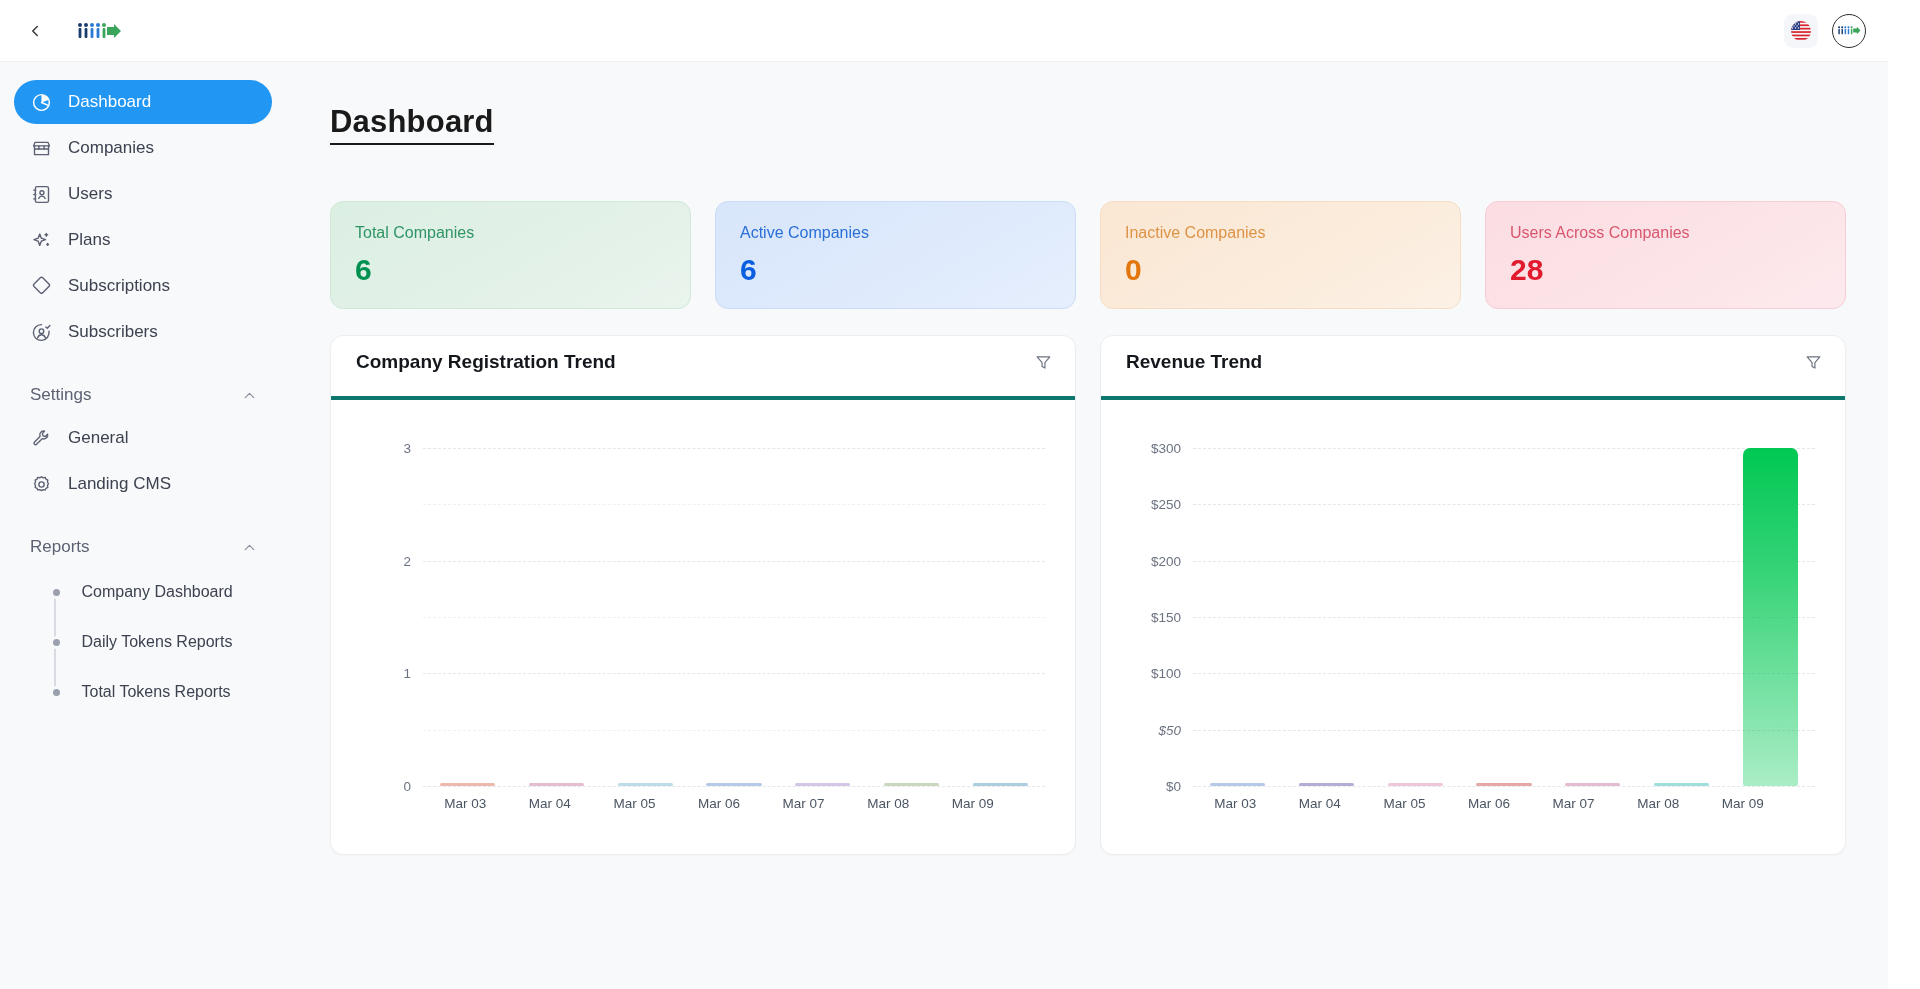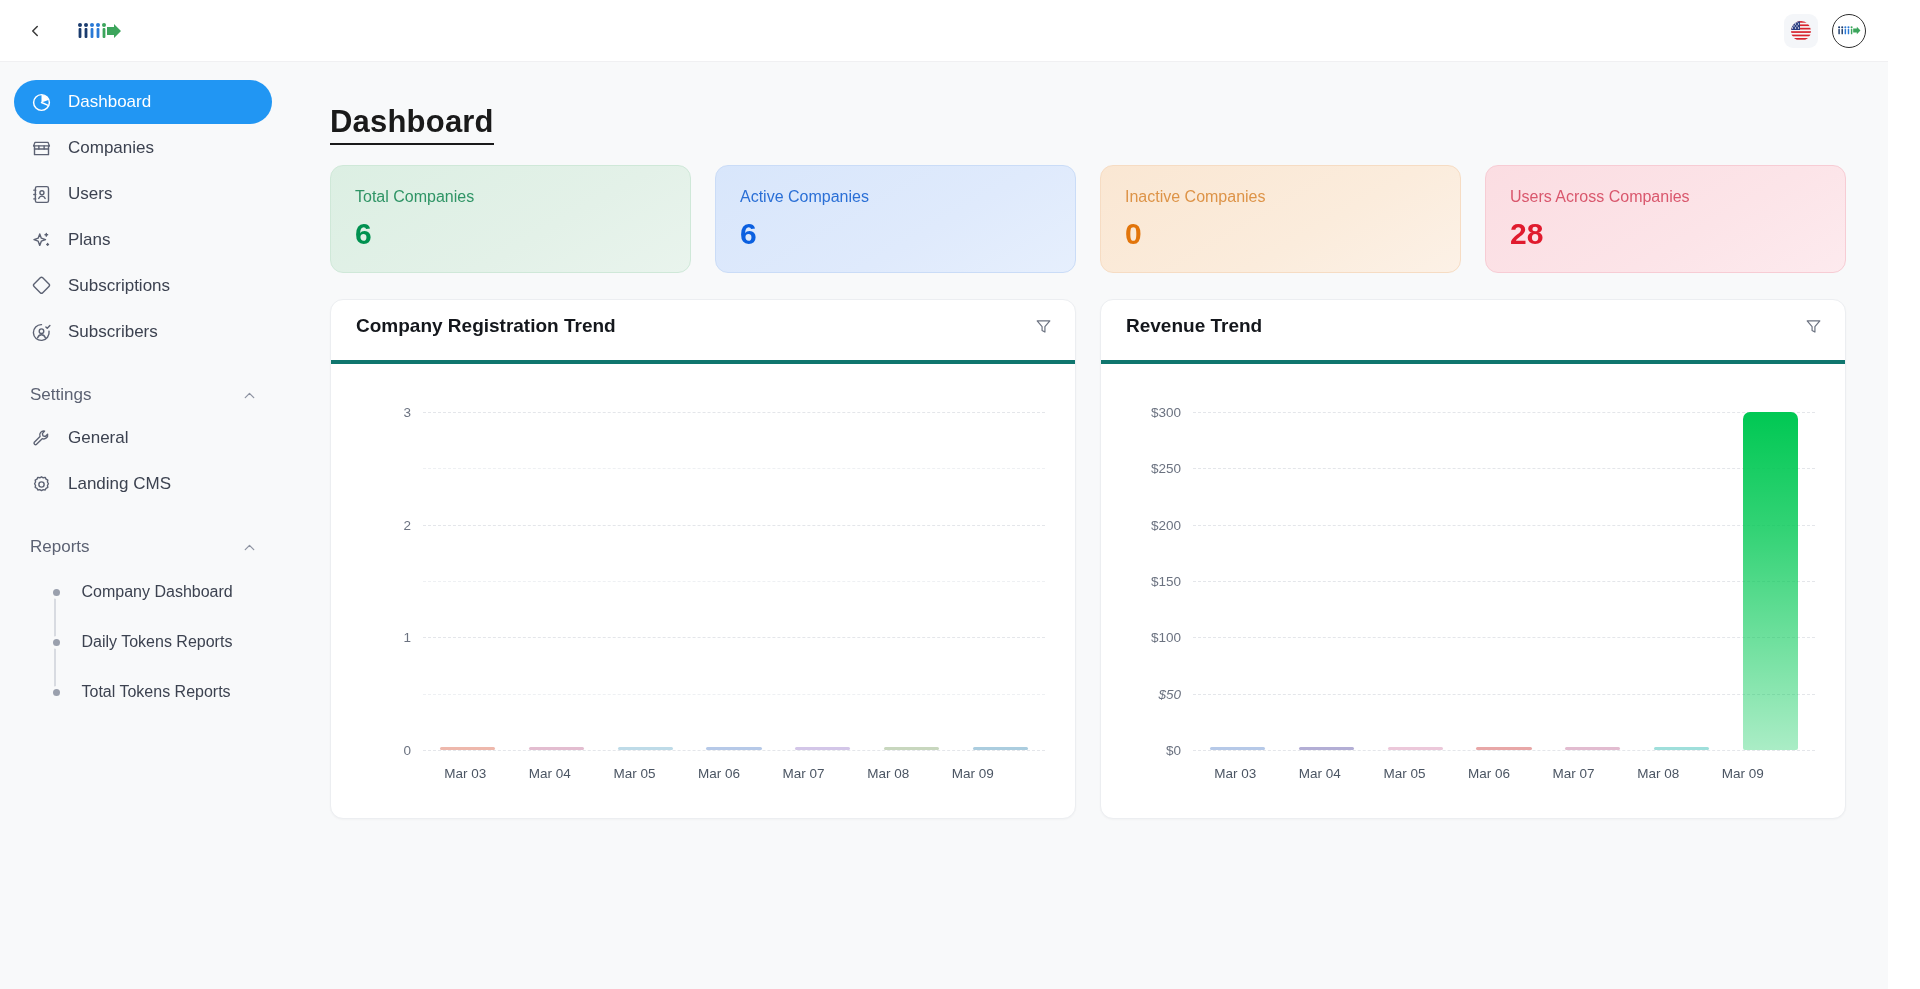--- a/index.html
+++ b/index.html
@@ -95,21 +95,21 @@
     overflow-y: auto;
   }
   .page-title {
     font-size: 31px; font-weight: 700; color: #1a1a1a;
     display: inline-block;
     border-bottom: 2.5px solid #1a1a1a;
     padding-bottom: 3px; letter-spacing: .2px;
   }
 
   
-  .stats { display: flex; gap: 24px; margin-top: 20px; }
+  .stats { display: flex; gap: 24px; margin-top: 56px; }
   .stat-card {
     flex: 1; height: 108px;
     border-radius: 13px;
     padding: 22px 24px 0 24px;
   }
   .stat-label { font-size: 16px; font-weight: 500; }
   .stat-value { font-size: 30px; font-weight: 700; margin-top: 11px; }
   .sc-green  { background: linear-gradient(150deg,#dcefe3 0%,#e3f1e8 60%,#e9f4ed 100%); border: 1px solid #cfe8d8; }
   .sc-green .stat-label { color: #2e9465; } .sc-green .stat-value { color: #009150; }
   .sc-blue   { background: linear-gradient(150deg,#d8e6fb 0%,#dfeafc 60%,#e6effd 100%); border: 1px solid #cadcf7; }
@@ -153,21 +153,21 @@
   }
   .gridline.minor { border-top-color: #eef0f3; }
   .bars {
     position: absolute; left: 0; right: 0; bottom: 0; top: 0;
     display: flex; align-items: flex-end; justify-content: space-around;
   }
   .bar-slot { flex: 1; display: flex; align-items: flex-end; justify-content: center; height: 100%; }
   .bar { width: 62%; max-width: 72px; border-radius: 7px 7px 2px 2px; min-height: 3px; }
   .xaxis {
     display: flex; justify-content: center;
-    margin-top: 16px; padding: 0 30px;
+    margin-top: 10px; padding: 0 30px;
   }
   .xlab { flex: 1; text-align: center; font-size: 13.5px; color: #4b5563; }
   .plot-inner-wrap { position: relative; padding-left: 62px; }
 </style>
 </head>
 <body>
 
 <div id="app">
 
   <div class="topbar">

